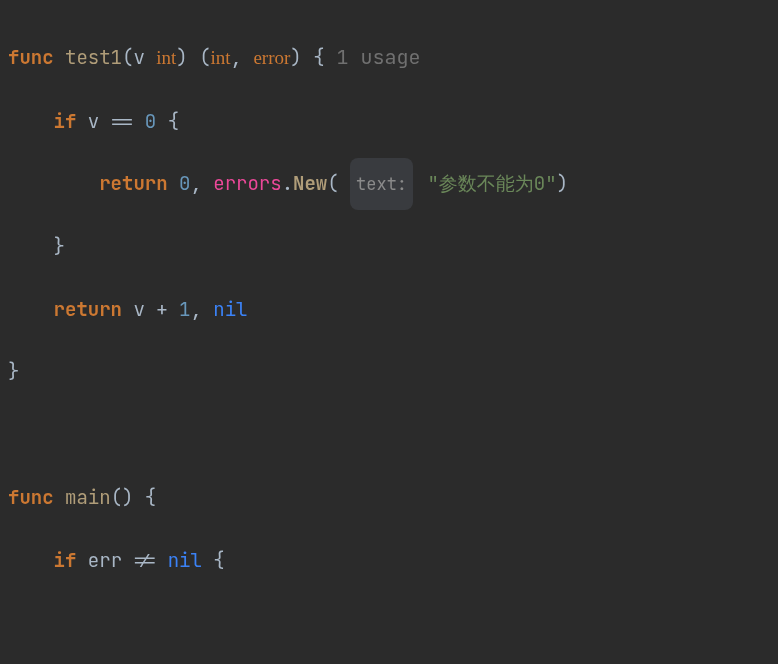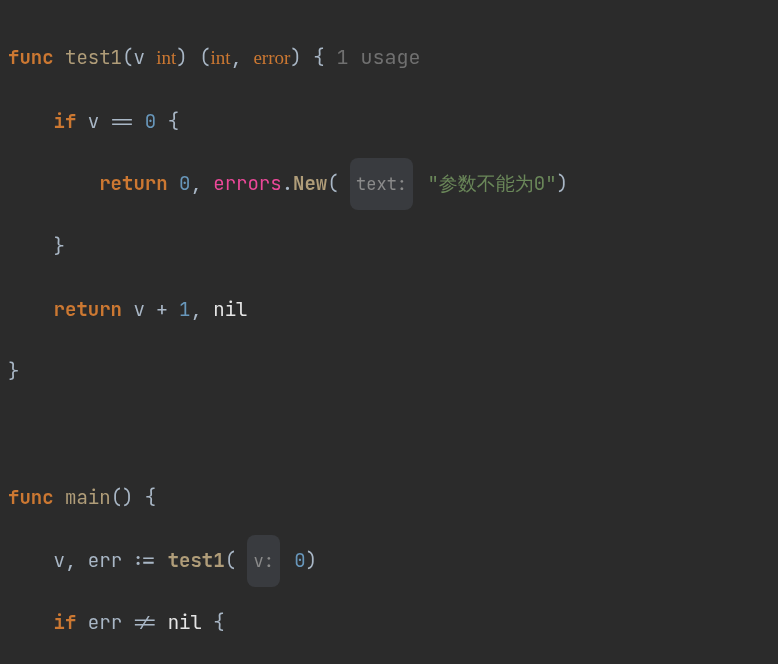--- a/index.html
+++ b/index.html
@@ -46,21 +46,21 @@
     .brace {
       color: #a9b7c6;
     }
     .op {
       color: #a9b7c6;
     }
     .number {
       color: #6897bb;
     }
     .nil {
-      color: #e5e5e5;
+      color: #3b82f6;
     }
     .pkg {
       color: #ec4899;
     }
     .method {
       color: #b09d79;
       font-weight: bold;
     }
     .string {
       color: #6a8759;
@@ -84,20 +84,19 @@
 
 <div class="code-editor">
 <span class="line"><span class="keyword">func</span> <span class="func-name">test1</span><span class="paren">(</span><span class="ident">v</span> <span class="type">int</span><span class="paren">)</span> <span class="paren">(</span><span class="type">int</span><span class="op">,</span> <span class="type">error</span><span class="paren">)</span> <span class="brace">{</span><span class="usage-hint">1 usage</span></span>
 <span class="line">    <span class="keyword">if</span> <span class="ident">v</span> <span class="op">==</span> <span class="number">0</span> <span class="brace">{</span></span>
 <span class="line">        <span class="keyword">return</span> <span class="number">0</span><span class="op">,</span> <span class="pkg">errors</span><span class="op">.</span><span class="method">New</span><span class="paren">(</span> <span class="param-hint">text:</span> <span class="string">"参数不能为0"</span><span class="paren">)</span></span>
 <span class="line">    <span class="brace">}</span></span>
 <span class="line">    <span class="keyword">return</span> <span class="ident">v</span> <span class="op">+</span> <span class="number">1</span><span class="op">,</span> <span class="nil">nil</span></span>
 <span class="line"><span class="brace">}</span></span>
 <span class="line"> </span>
 <span class="line"><span class="keyword">func</span> <span class="func-name">main</span><span class="paren">()</span> <span class="brace">{</span></span>
-<span class="line">    <span class="ident">v</span><span class="op">,</span> <span class="ident">err</span> <span class="op">:=</span> <span class="method">test1</span><span class="paren">(</span> <span class="param-hint">v:</span> <span class="number">0</span><span class="paren">)</span></span>
 <span class="line">    <span class="keyword">if</span> <span class="ident">err</span> <span class="op">!=</span> <span class="nil">nil</span> <span class="brace">{</span></span>
 
 
 
 
 
 </div>
 
 </body></html>

